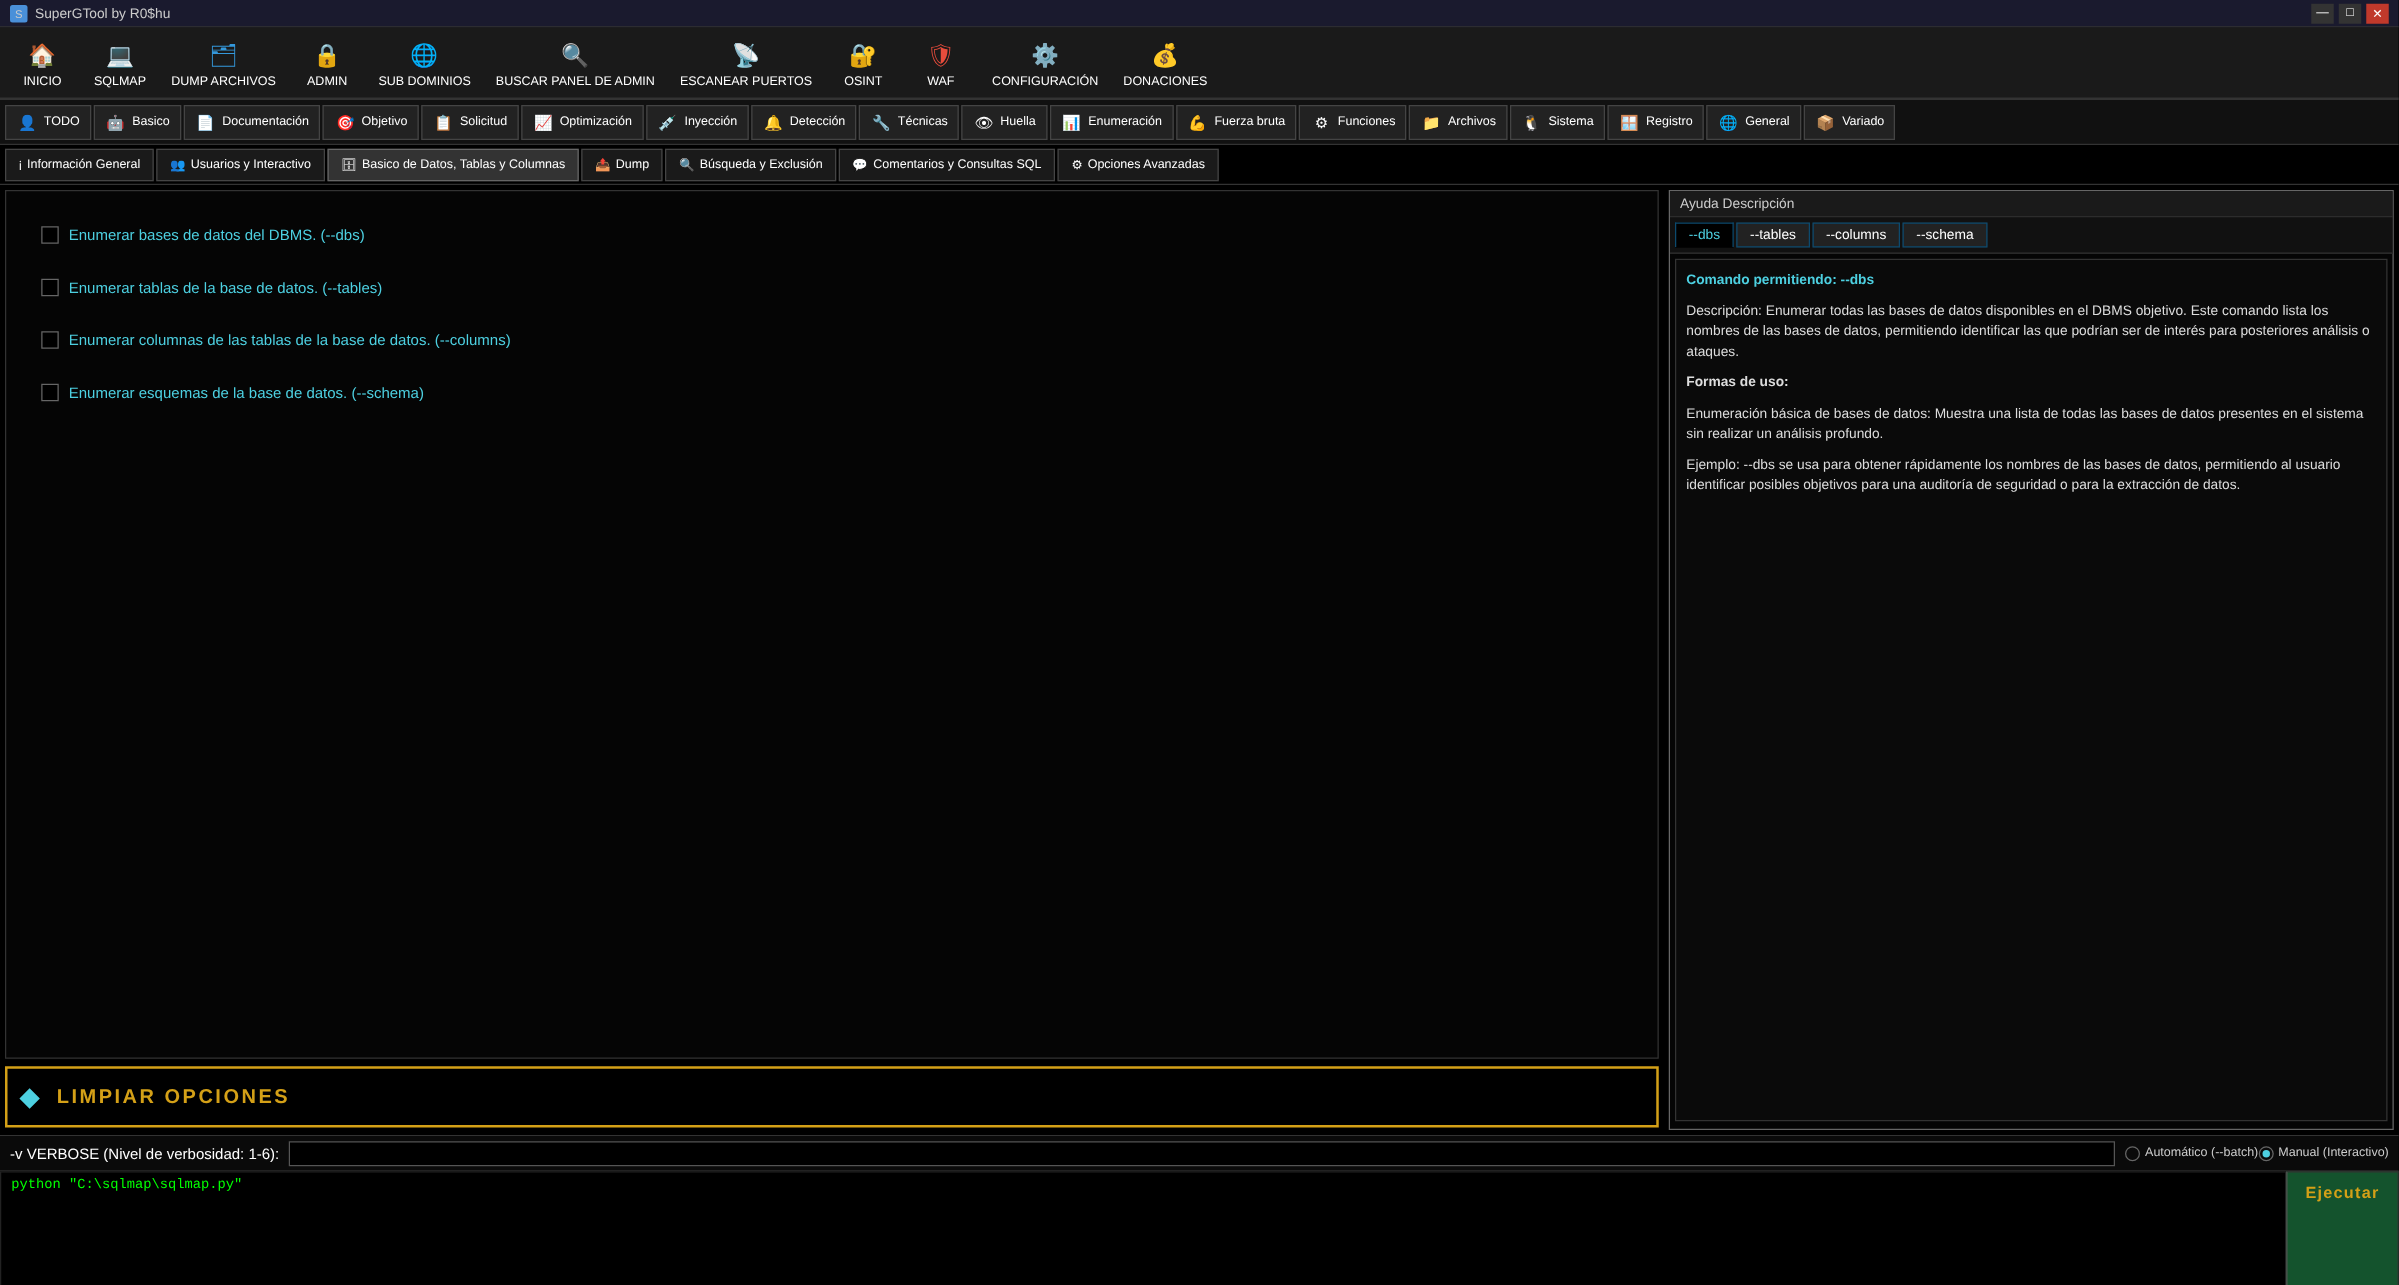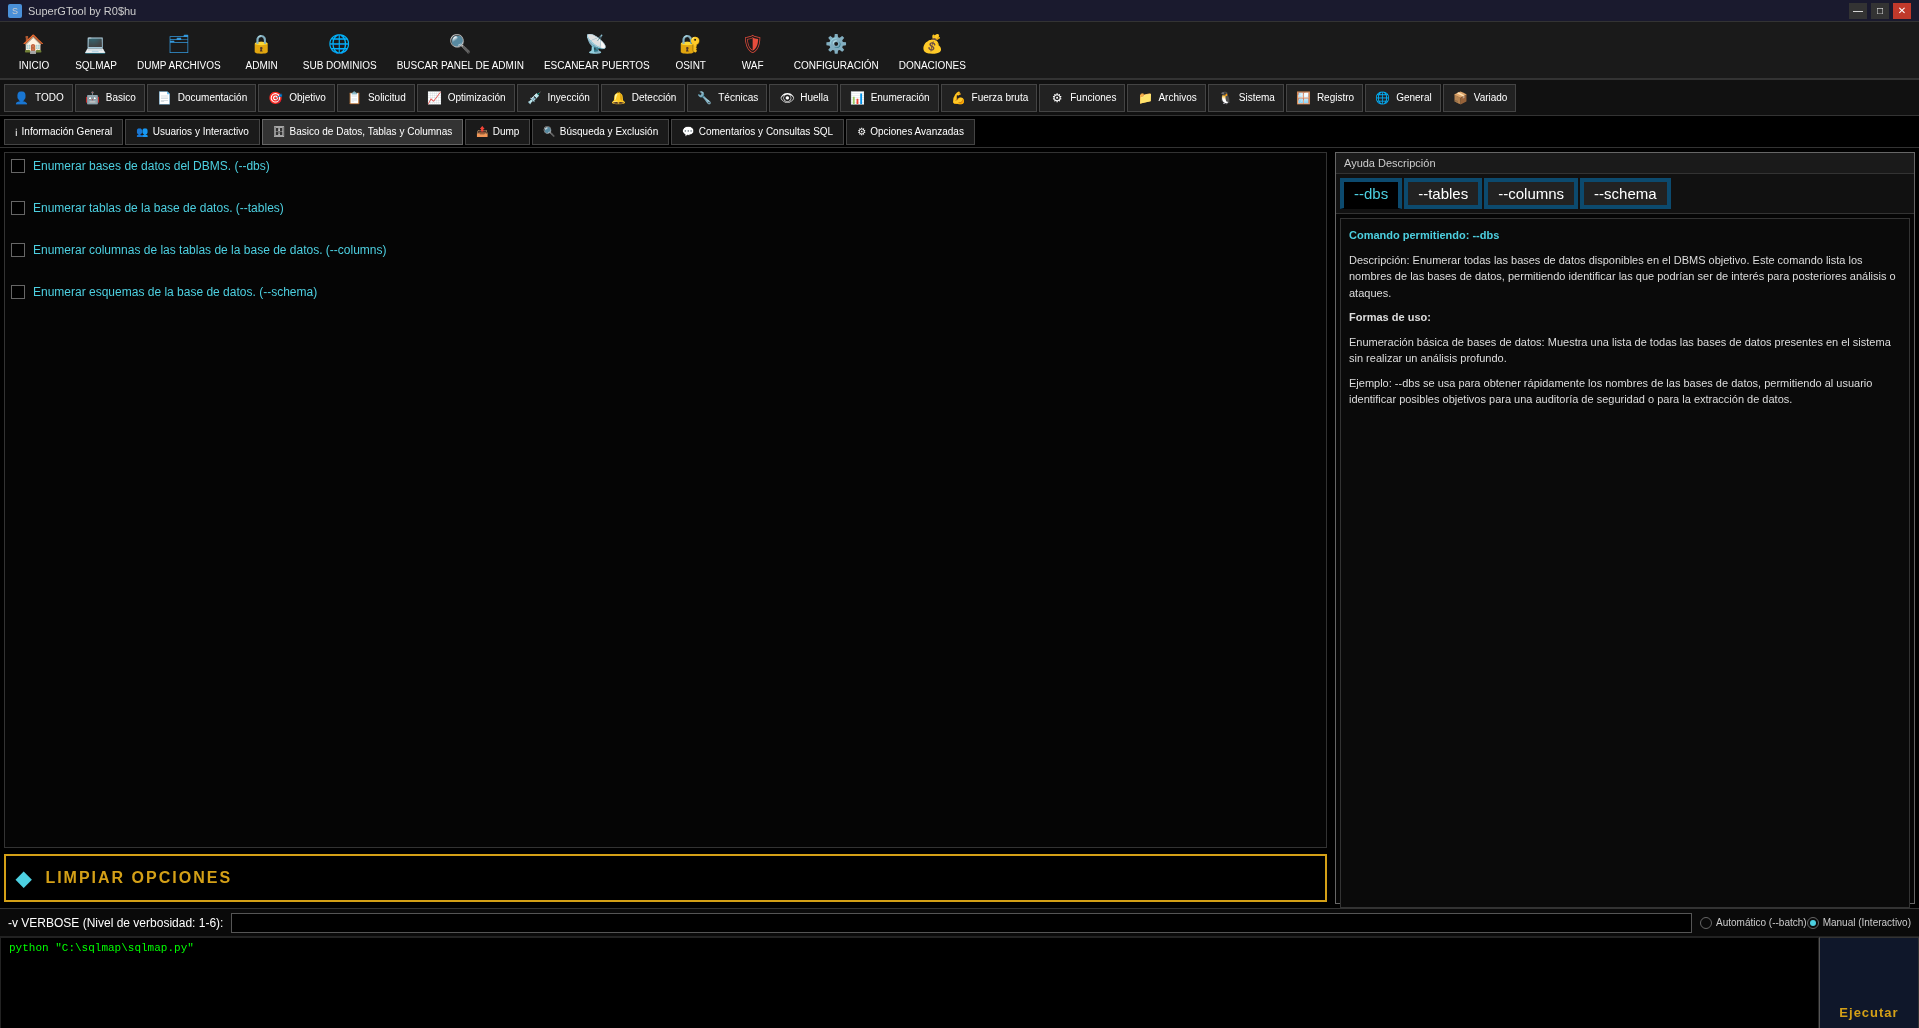--- a/index.html
+++ b/index.html
@@ -204,23 +204,23 @@
       display: flex;
       background: #111;
       padding: 4px;
       gap: 2px;
       border-bottom: 1px solid #333;
     }
     .help-tab {
       padding: 3px 10px;
       cursor: pointer;
       background: #222;
-      border: 4px solid #0c4a6e;
-      color: #fff;
-      font-size: 15px;
+      border: 1px solid #0c4a6e;
+      color: #fff;
+      font-size: 11px;
     }
     .help-tab.active {
       background: #000;
       border-bottom: 1px solid #000;
       color: #4dd0e1;
     }
     .help-content {
       padding: 8px;
       font-size: 11px;
       color: #ddd;
@@ -323,26 +323,26 @@
       flex: 1;
       background: #000;
       border: 1px solid #222;
       padding: 4px 8px;
       font-family: 'Courier New', monospace;
       font-size: 11px;
       color: #00ff00;
       overflow: auto;
     }
     .execute-panel {
-      width: 100px;
-      background: #0f172a;
+      width: 90px;
+      background: #14532d;
       border: 1px solid #333;
       border-left: 1px solid #555;
       display: flex;
-      align-items: flex-end;
+      align-items: flex-start;
       justify-content: center;
     }
     .execute-btn {
       color: #d4a017;
       font-size: 13px;
       font-weight: bold;
       cursor: pointer;
       background: transparent;
       border: none;
       padding: 8px;
@@ -363,21 +363,21 @@
     .left-panels-col {
       flex: 1;
       display: flex;
       flex-direction: column;
       min-height: 0;
     }
     .options-area {
       flex: 1;
       border: 1px solid #333;
       margin: 4px 4px 0 4px;
-      padding: 6px;
+      padding: 28px;
       background: #050505;
       overflow-y: auto;
     }
     .clear-area {
       padding: 6px 4px;
     }
   </style>
 </head>
 <body>
 

